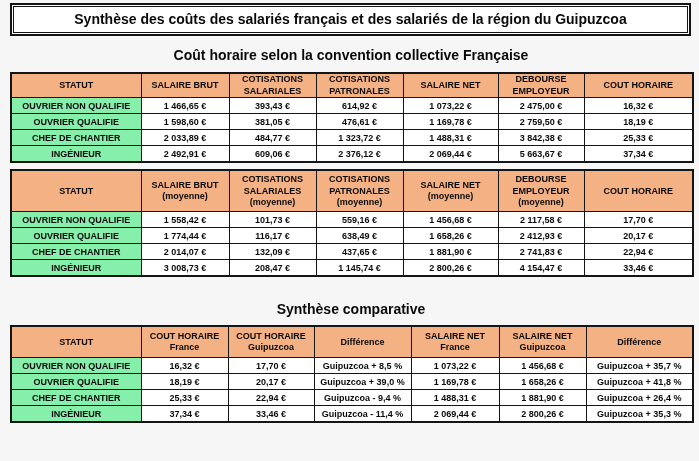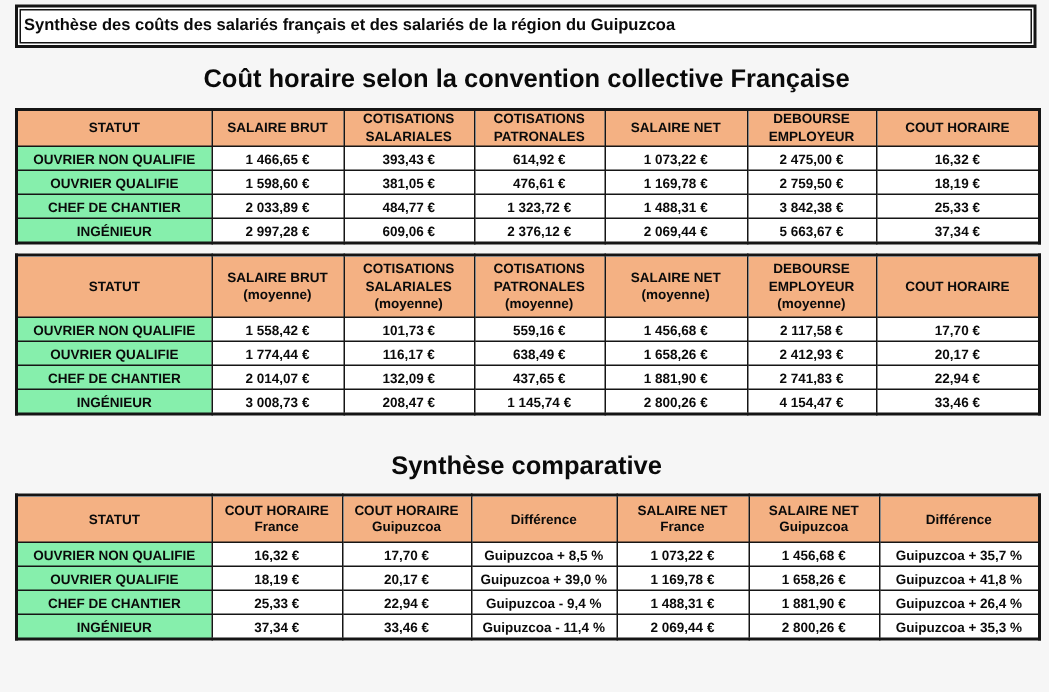--- a/index.html
+++ b/index.html
@@ -12,28 +12,28 @@
   }
   .title-box {
     margin: 3px 8px 0 10px;
     border: 2px solid #151515;
     padding: 1px;
     background: #ffffff;
   }
   .title-inner {
     border: 1px solid #151515;
     padding: 4px 2px 5px 2px;
-    text-align: left;
+    text-align: center;
     font-weight: bold;
-    font-size: 11px;
+    font-size: 14px;
   }
   .caption {
     text-align: center;
     font-weight: bold;
-    font-size: 17px;
+    font-size: 14px;
     width: 682px;
     margin-left: 10px;
   }
   .cap-0 { margin-top: 11px; }
   .cap-1 { margin-top: 20px; }
   .cap-2 { margin-top: 24px; }
   table.doc-table {
     border-collapse: collapse;
     table-layout: fixed;
     width: 682px;
@@ -125,21 +125,21 @@
           <td class="label">CHEF DE CHANTIER</td>
           <td class="">2 033,89 €</td>
           <td class="">484,77 €</td>
           <td class="">1 323,72 €</td>
           <td class="">1 488,31 €</td>
           <td class="">3 842,38 €</td>
           <td class="">25,33 €</td>
         </tr>
         <tr>
           <td class="label">INGÉNIEUR</td>
-          <td class="">2 997,28 €</td>
+          <td class="">2 492,91 €</td>
           <td class="">609,06 €</td>
           <td class="">2 376,12 €</td>
           <td class="">2 069,44 €</td>
           <td class="">5 663,67 €</td>
           <td class="">37,34 €</td>
         </tr>
       </tbody>
   </table>
 
   <table id="t1" class="doc-table">

